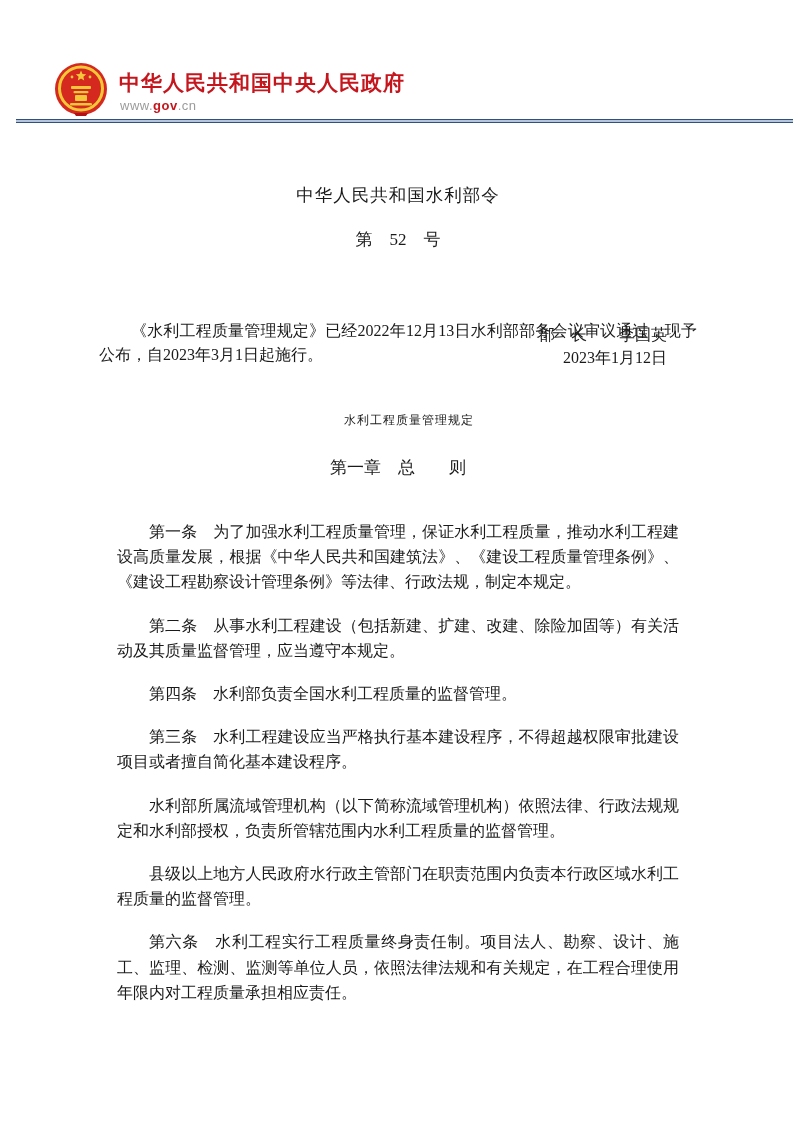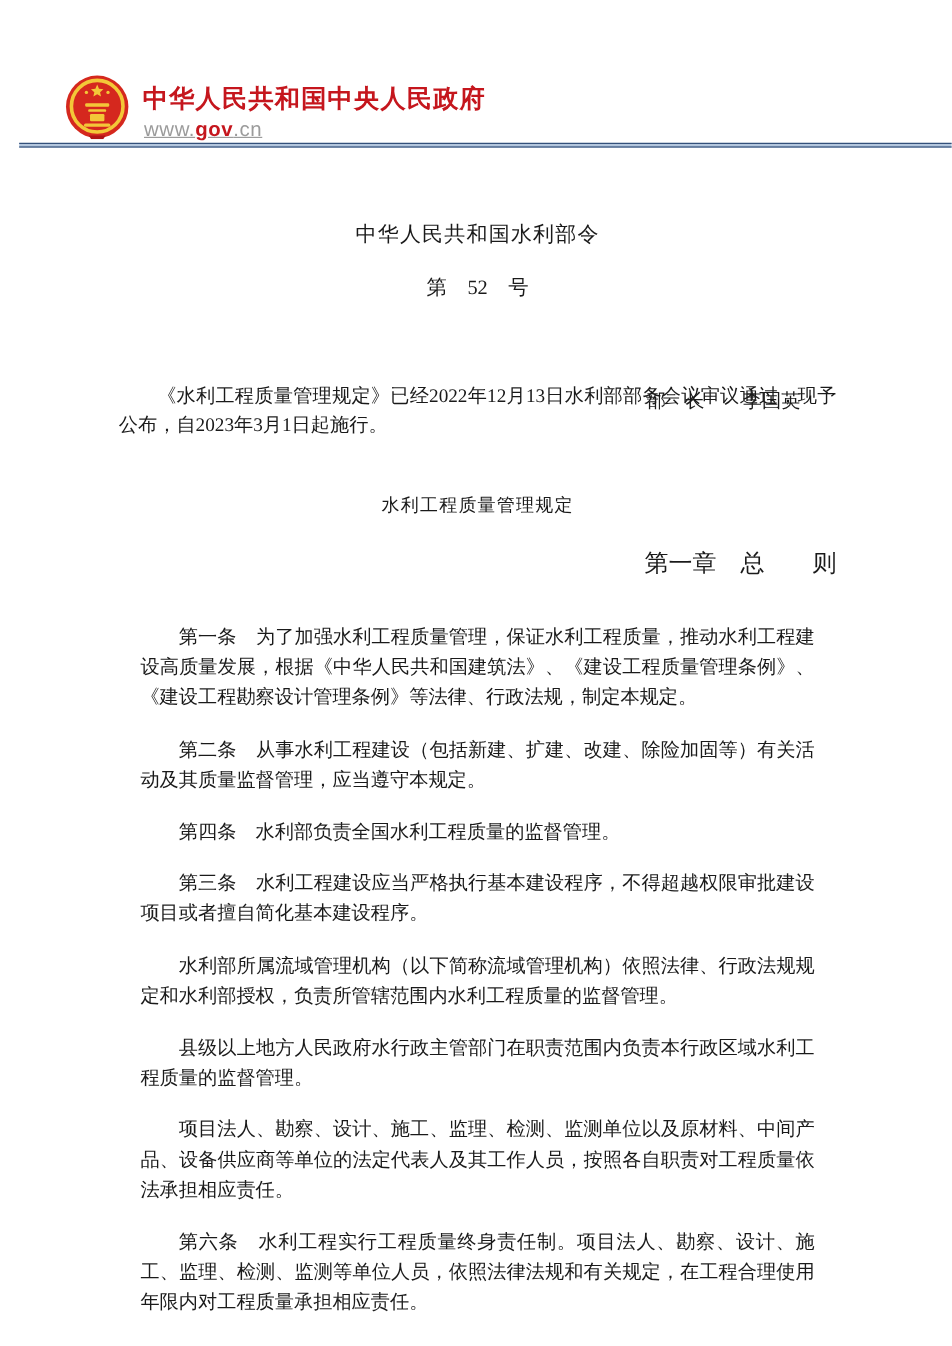--- a/index.html
+++ b/index.html
@@ -5,37 +5,37 @@
   html,body{margin:0;padding:0;}
   body{background:#ffffff;font-family:"Liberation Serif","DejaVu Serif",serif;}
   .page{position:relative;width:793px;height:1122px;background:#ffffff;margin:0 auto;overflow:hidden;}
 
   
   .site-header{position:absolute;left:16px;top:0;width:793px;height:119px;}
   .emblem{position:absolute;left:38px;top:62px;width:54px;height:54px;}
   .site-name{position:absolute;left:103px;top:70px;font-family:"Liberation Sans","DejaVu Sans",sans-serif;
              font-weight:bold;font-size:21px;line-height:26px;color:#c5161d;letter-spacing:1px;white-space:nowrap;}
   .site-url{position:absolute;left:104px;top:98px;font-family:"Liberation Sans","DejaVu Sans",sans-serif;
-            font-size:17px;color:#9b9b9b;letter-spacing:0.5px;text-decoration:underline;}
+            font-size:13px;color:#9b9b9b;letter-spacing:0.5px;}
   .site-url .hl{color:#c5161d;font-weight:bold;}
   .divider{position:absolute;left:0;top:119px;width:793px;height:2px;background:#b3c6dd;
            border-top:1px solid #33507a;border-bottom:1.5px solid #33507a;}
 
   
   .doc{position:absolute;left:99px;top:0;width:598px;font-size:16px;color:#1a1a1a;}
   .center{text-align:center;}
   .decree-title{position:absolute;left:0;top:183px;width:598px;font-size:17.5px;letter-spacing:1px;text-align:center;}
   .decree-number{position:absolute;left:0;top:228px;width:598px;font-size:17px;}
   .announcement{position:absolute;left:0;top:278px;width:598px;line-height:23.5px;
                 text-indent:2em;text-align:justify;margin-top:41px;}
   .sig-block{position:absolute;left:0;top:324px;width:598px;text-align:right;line-height:22.5px;
              padding-right:0;box-sizing:border-box;}
   .sig-line{padding-right:30px;}
-  .reg-title{position:absolute;left:0;top:412px;width:598px;font-size:15px;letter-spacing:1px;}
-  .chapter-title{position:absolute;left:0;top:456px;width:598px;font-size:20px;text-align:right;}
+  .reg-title{position:absolute;left:11px;top:412px;width:598px;font-size:12px;letter-spacing:1px;}
+  .chapter-title{position:absolute;left:0;top:456px;width:598px;font-size:17px;}
   .articles{position:absolute;left:0;top:501px;width:598px;line-height:25.2px;text-align:justify;}
   .articles p{margin:18px;text-indent:2em;}
 </style>
 </head>
 <body>
 
 <div class="page">
 
   <div class="site-header">
     <span class="emblem">
@@ -59,30 +59,30 @@
 
   <div class="doc">
 
     <div class="decree-title center">中华人民共和国水利部令</div>
     <div class="decree-number center">第　52　号</div>
 
     <div class="announcement">《水利工程质量管理规定》已经2022年12月13日水利部部务会议审议通过，现予公布，自2023年3月1日起施行。</div>
 
     <div class="sig-block">
       <div class="sig-line">部　长　　李国英</div>
+      <div class="sig-line">2023年1月12日</div>
     </div>
 
     <div class="reg-title center">水利工程质量管理规定</div>
     <div class="chapter-title center">第一章　总　　则</div>
 
     <div class="articles">
       <p>第一条　为了加强水利工程质量管理，保证水利工程质量，推动水利工程建设高质量发展，根据《中华人民共和国建筑法》、《建设工程质量管理条例》、《建设工程勘察设计管理条例》等法律、行政法规，制定本规定。</p>
       <p>第二条　从事水利工程建设（包括新建、扩建、改建、除险加固等）有关活动及其质量监督管理，应当遵守本规定。</p>
       <p>第四条　水利部负责全国水利工程质量的监督管理。</p>
       <p>第三条　水利工程建设应当严格执行基本建设程序，不得超越权限审批建设项目或者擅自简化基本建设程序。</p>
       <p>水利部所属流域管理机构（以下简称流域管理机构）依照法律、行政法规规定和水利部授权，负责所管辖范围内水利工程质量的监督管理。</p>
       <p>县级以上地方人民政府水行政主管部门在职责范围内负责本行政区域水利工程质量的监督管理。</p>
-      <p>项目法人、勘察、设计、施工、监理、检测、监测单位以及原材料、中间产品、设备供应商等单位的法定代表人及其工作人员，按照各自职责对工程质量依法承担相应责任。</p>
       <p>第六条　水利工程实行工程质量终身责任制。项目法人、勘察、设计、施工、监理、检测、监测等单位人员，依照法律法规和有关规定，在工程合理使用年限内对工程质量承担相应责任。</p>
     </div>
 
   </div>
 </div>
 
 </body></html>

